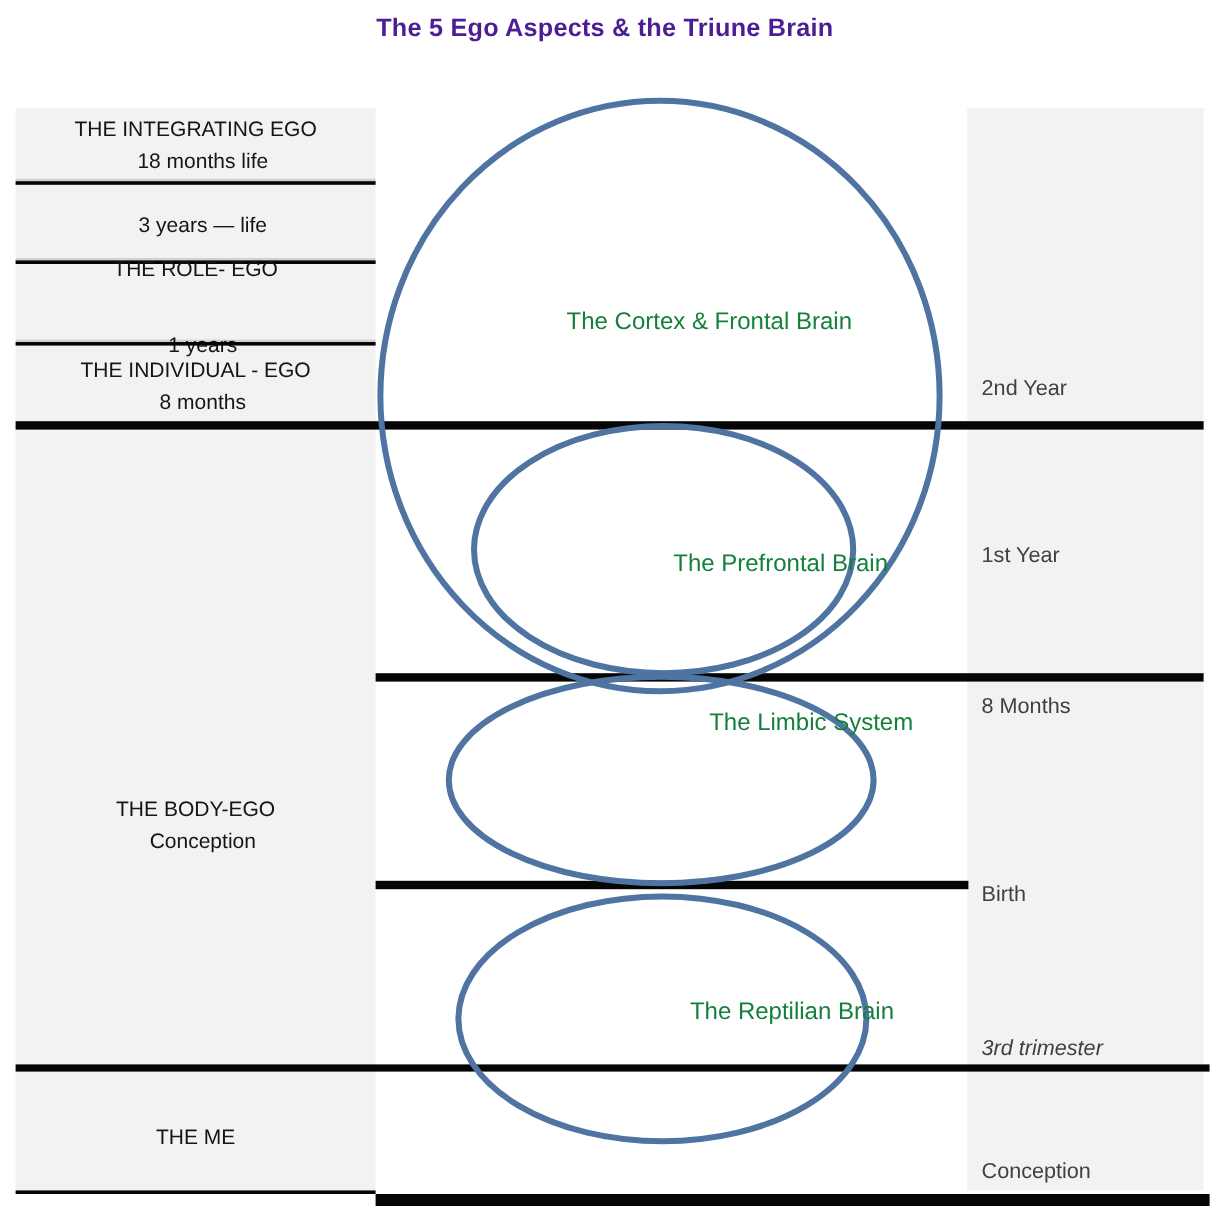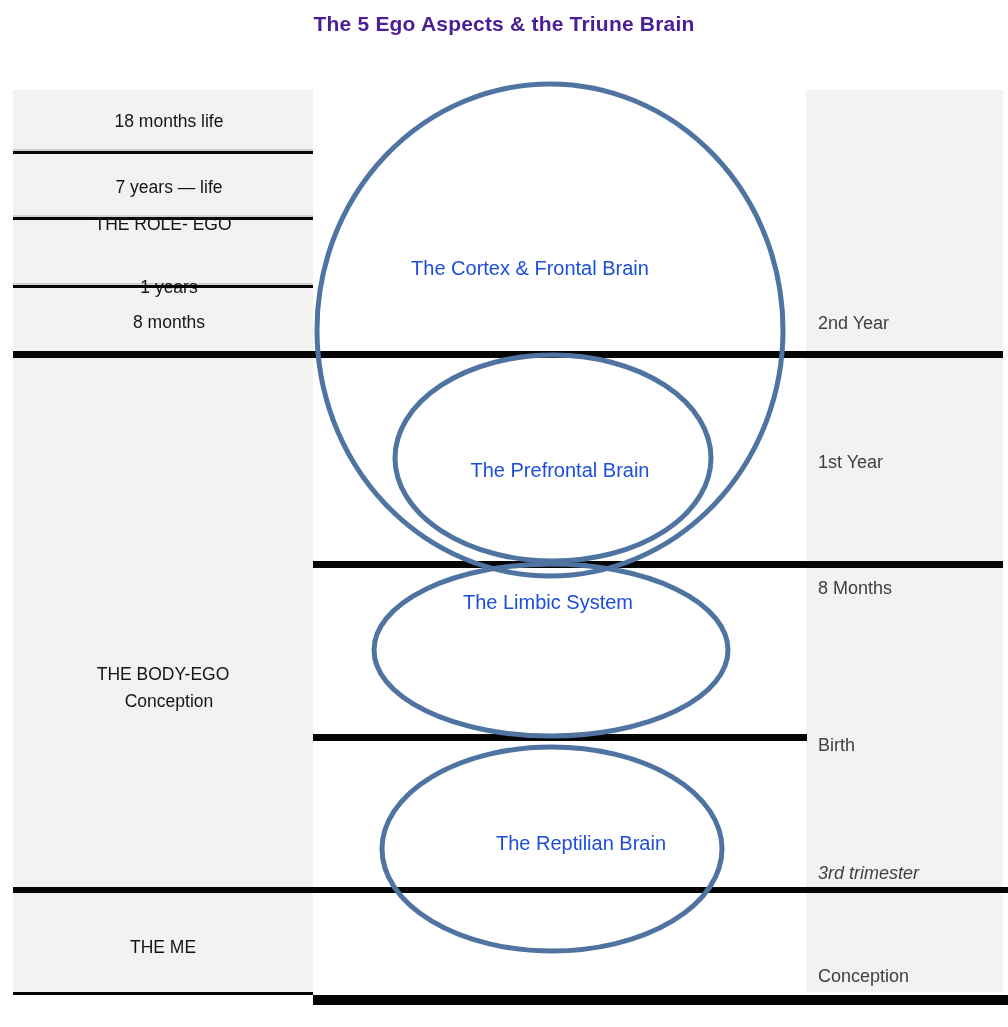--- a/index.html
+++ b/index.html
@@ -18,52 +18,54 @@
   #right-panel{left:806px;top:90px;width:197px;height:902px;}
   .hline{background:#050505;}
   .ego-section{
     left:13px;width:300px;display:flex;flex-direction:column;
     align-items:center;justify-content:center;text-align:center;
   }
   .ego-name{font-size:17.5px;line-height:27px;}
   .ego-period{font-size:17.5px;line-height:27px;margin-left:12px;}
   .sep{left:13px;width:300px;height:3px;background:#050505;box-shadow:0 -2px 0 #00000022;}
   .region-label{
-    text-align:center;font-size:20px;color:#1d4ed8;white-space:nowrap;
+    text-align:right;font-size:20px;color:#15803d;white-space:nowrap;
   }
   .time-label{
     left:818px;font-size:18px;color:#404040;white-space:nowrap;
   }
   svg.overlay{position:absolute;left:0;top:0;pointer-events:none;}
 </style>
 </head>
 <body>
 
 <div class="abs title">The 5 Ego Aspects &amp; the Triune Brain</div>
 
 <div class="abs panel" id="left-panel"></div>
 <div class="abs panel" id="right-panel"></div>
 
 <div class="abs ego-section" style="top:90px;height:62px;">
+  <div class="ego-name">THE INTEGRATING EGO</div>
   <div class="ego-period">18 months  life</div>
 </div>
 <div class="abs sep" style="top:151px;"></div>
 
 <div class="abs ego-section" style="top:157px;height:61px;">
-  <div class="ego-period">7 years — life</div>
+  <div class="ego-period">3 years — life</div>
 </div>
 <div class="abs sep" style="top:217px;"></div>
 
 <div class="abs ego-section" style="top:225px;height:61px;gap:36px;">
   <div class="ego-name">THE ROLE- EGO</div>
   <div class="ego-period">1 years</div>
 </div>
 <div class="abs sep" style="top:285px;"></div>
 
 <div class="abs ego-section" style="top:293px;height:58px;">
+  <div class="ego-name">THE INDIVIDUAL - EGO</div>
   <div class="ego-period">8 months</div>
 </div>
 
 <div class="abs ego-section" style="top:645px;height:85px;">
   <div class="ego-name">THE BODY-EGO</div>
   <div class="ego-period">Conception</div>
 </div>
 
 <div class="abs ego-section" style="top:920px;height:54px;justify-content:center;">
   <div class="ego-name">THE ME</div>
@@ -78,21 +80,21 @@
 
 <svg class="overlay" width="1008" height="1027" viewBox="0 0 1008 1027">
   <ellipse cx="550" cy="330" rx="233" ry="246" fill="none" stroke-width="5" stroke="#4f74a1"></ellipse>
   <ellipse cx="553" cy="458" rx="158" ry="103" fill="none" stroke-width="5" stroke="#4f74a1"></ellipse>
   <ellipse cx="551" cy="650" rx="177" ry="86" fill="none" stroke-width="5" stroke="#4f74a1"></ellipse>
   <ellipse cx="552" cy="849" rx="170" ry="102" fill="none" stroke-width="5" stroke="#4f74a1"></ellipse>
 </svg>
 
 <div class="abs region-label" style="left:350px;top:257px;width:360px;">The Cortex &amp; Frontal Brain</div>
 <div class="abs region-label" style="left:380px;top:459px;width:360px;">The Prefrontal Brain</div>
-<div class="abs region-label" style="left:368px;top:591px;width:360px;">The Limbic System</div>
-<div class="abs region-label" style="left:385px;top:832px;width:360px;padding-left:16px;">The Reptilian Brain</div>
+<div class="abs region-label" style="left:401px;top:591px;width:360px;">The Limbic System</div>
+<div class="abs region-label" style="left:385px;top:832px;width:360px;">The Reptilian Brain</div>
 
 <div class="abs time-label" style="top:313px;">2nd Year</div>
 <div class="abs time-label" style="top:452px;">1st Year</div>
 <div class="abs time-label" style="top:578px;">8 Months</div>
 <div class="abs time-label" style="top:735px;">Birth</div>
 <div class="abs time-label" style="top:863px;font-style:italic;">3rd trimester</div>
 <div class="abs time-label" style="top:966px;">Conception</div>
 
 </body></html>

